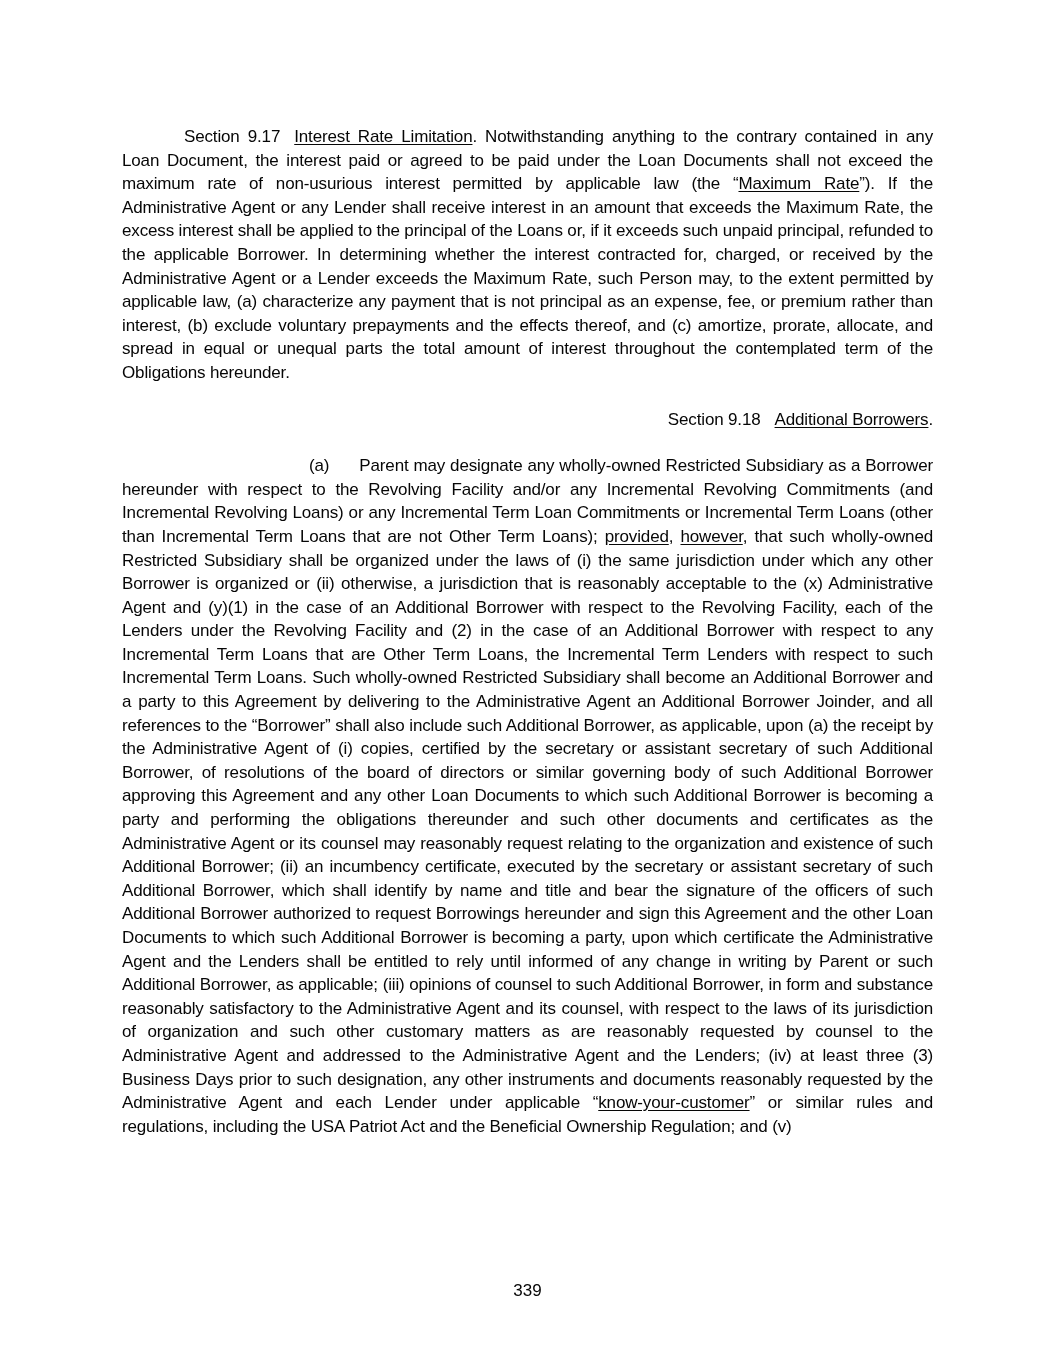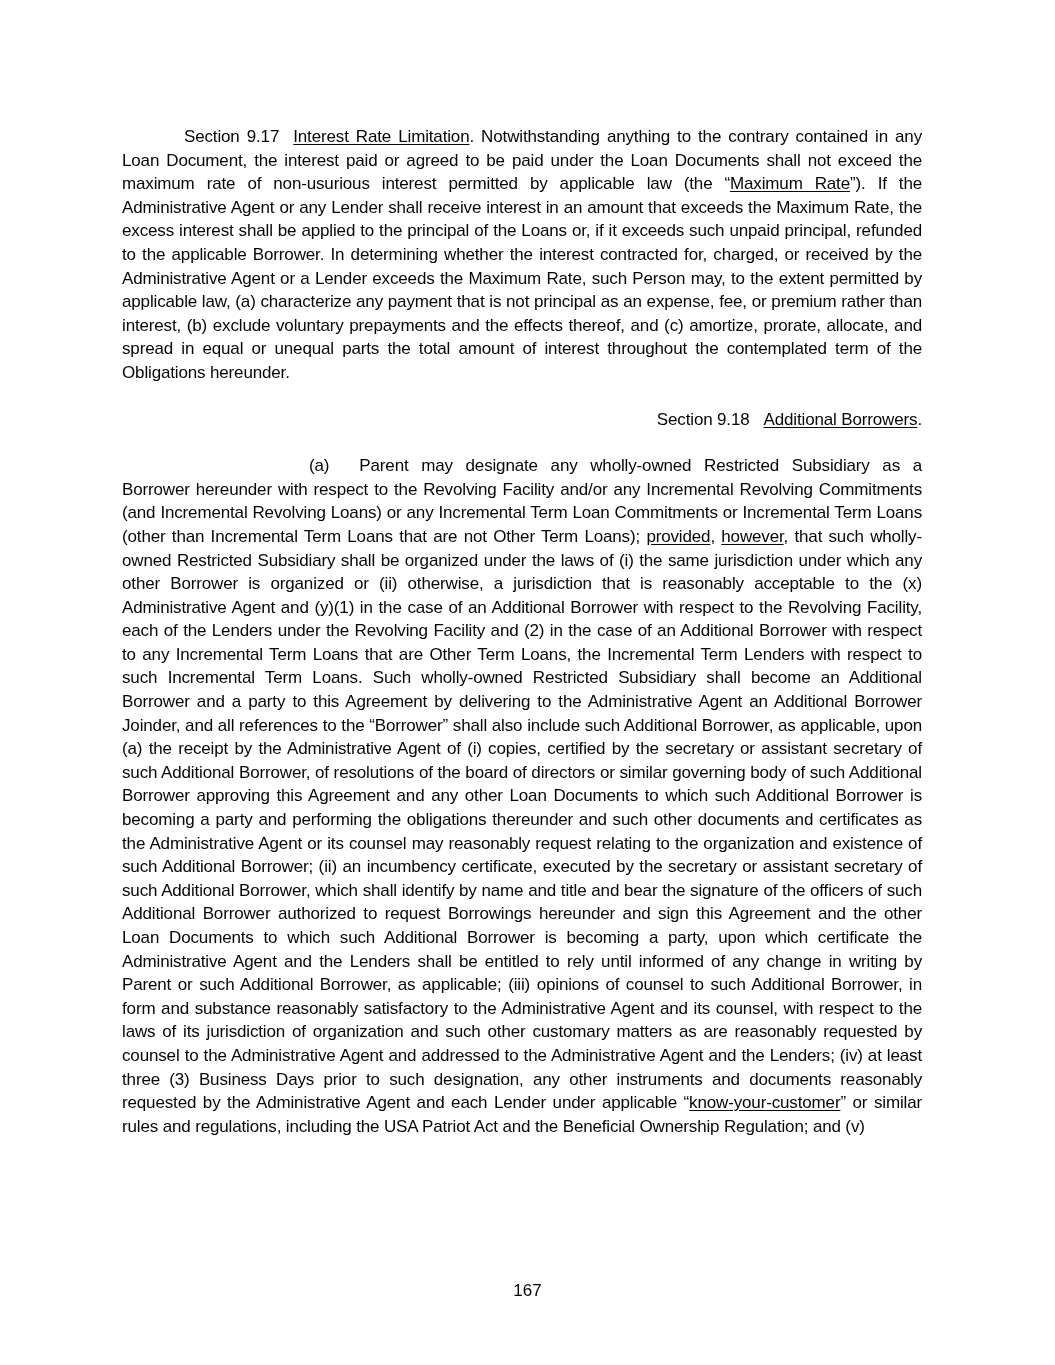--- a/index.html
+++ b/index.html
@@ -21,21 +21,21 @@
     position: absolute;
     left: 122px;
     top: 125px;
     width: 811px;
   }
   .para {
     font-size: 17px;
     line-height: 23.6px;
     letter-spacing: -0.15px;
     text-align: justify;
-    margin: 0 11px 23px 0;
+    margin: 0 0 23px 0;
     color: #060606;
   }
   .para.indent-section { text-indent: 62px; }
   .para.indent-deep   { text-indent: 187px; }
   .para.heading       { text-align: right; margin-top: 8px; }
   .tab      { display: inline-block; width: 14px; }
   .tab-wide { display: inline-block; width: 30px; }
   .u {
     text-decoration: underline;
     text-underline-offset: 2px;
@@ -52,14 +52,14 @@
 </style>
 </head>
 <body>
 
 <div class="page">
   <main class="doc-body">
       <p class="para indent-section"><span>Section 9.17</span><span class="tab"></span><span class="u">Interest Rate Limitation</span><span>.  Notwithstanding anything to the contrary contained in any Loan Document, the interest paid or agreed to be paid under the Loan Documents shall not exceed the maximum rate of non-usurious interest permitted by applicable law (the “</span><span class="u">Maximum Rate</span><span>”).  If the Administrative Agent or any Lender shall receive interest in an amount that exceeds the Maximum Rate, the excess interest shall be applied to the principal of the Loans or, if it exceeds such unpaid principal, refunded to the applicable Borrower.  In determining whether the interest contracted for, charged, or received by the Administrative Agent or a Lender exceeds the Maximum Rate, such Person may, to the extent permitted by applicable law, (a) characterize any payment that is not principal as an expense, fee, or premium rather than interest, (b) exclude voluntary prepayments and the effects thereof, and (c) amortize, prorate, allocate, and spread in equal or unequal parts the total amount of interest throughout the contemplated term of the Obligations hereunder.</span></p>
       <p class="para indent-section heading"><span>Section 9.18</span><span class="tab"></span><span class="u">Additional Borrowers</span><span>.</span></p>
       <p class="para indent-deep"><span>(a)</span><span class="tab-wide"></span><span>Parent may designate any wholly-owned Restricted Subsidiary as a Borrower hereunder with respect to the Revolving Facility and/or any Incremental Revolving Commitments (and Incremental Revolving Loans) or any Incremental Term Loan Commitments or Incremental Term Loans (other than Incremental Term Loans that are not Other Term Loans); </span><span class="u">provided</span><span>, </span><span class="u">however</span><span>, that such wholly-owned Restricted Subsidiary shall be organized under the laws of (i) the same jurisdiction under which any other Borrower is organized or (ii) otherwise, a jurisdiction that is reasonably acceptable to the (x) Administrative Agent and (y)(1) in the case of an Additional Borrower with respect to the Revolving Facility, each of the Lenders under the Revolving Facility and (2) in the case of an Additional Borrower with respect to any Incremental Term Loans that are Other Term Loans, the Incremental Term Lenders with respect to such Incremental Term Loans. Such wholly-owned Restricted Subsidiary shall become an Additional Borrower and a party to this Agreement by delivering to the Administrative Agent an Additional Borrower Joinder, and all references to the “Borrower” shall also include such Additional Borrower, as applicable, upon (a) the receipt by the Administrative Agent of (i) copies, certified by the secretary or assistant secretary of such Additional Borrower, of resolutions of the board of directors or similar governing body of such Additional Borrower approving this Agreement and any other Loan Documents to which such Additional Borrower is becoming a party and performing the obligations thereunder and such other documents and certificates as the Administrative Agent or its counsel may reasonably request relating to the organization and existence of such Additional Borrower; (ii) an incumbency certificate, executed by the secretary or assistant secretary of such Additional Borrower, which shall identify by name and title and bear the signature of the officers of such Additional Borrower authorized to request Borrowings hereunder and sign this Agreement and the other Loan Documents to which such Additional Borrower is becoming a party, upon which certificate the Administrative Agent and the Lenders shall be entitled to rely until informed of any change in writing by Parent or such Additional Borrower, as applicable; (iii) opinions of counsel to such Additional Borrower, in form and substance reasonably satisfactory to the Administrative Agent and its counsel, with respect to the laws of its jurisdiction of organization and such other customary matters as are reasonably requested by counsel to the Administrative Agent and addressed to the Administrative Agent and the Lenders; (iv) at least three (3) Business Days prior to such designation, any other instruments and documents reasonably requested by the Administrative Agent and each Lender under applicable “</span><span class="u">know-your-customer</span><span>” or similar rules and regulations, including the USA Patriot Act and the Beneficial Ownership Regulation; and (v)</span></p>
     </main>
-  <div class="page-number">167</div>
+  <div class="page-number">339</div>
 </div>
 
 </body></html>

